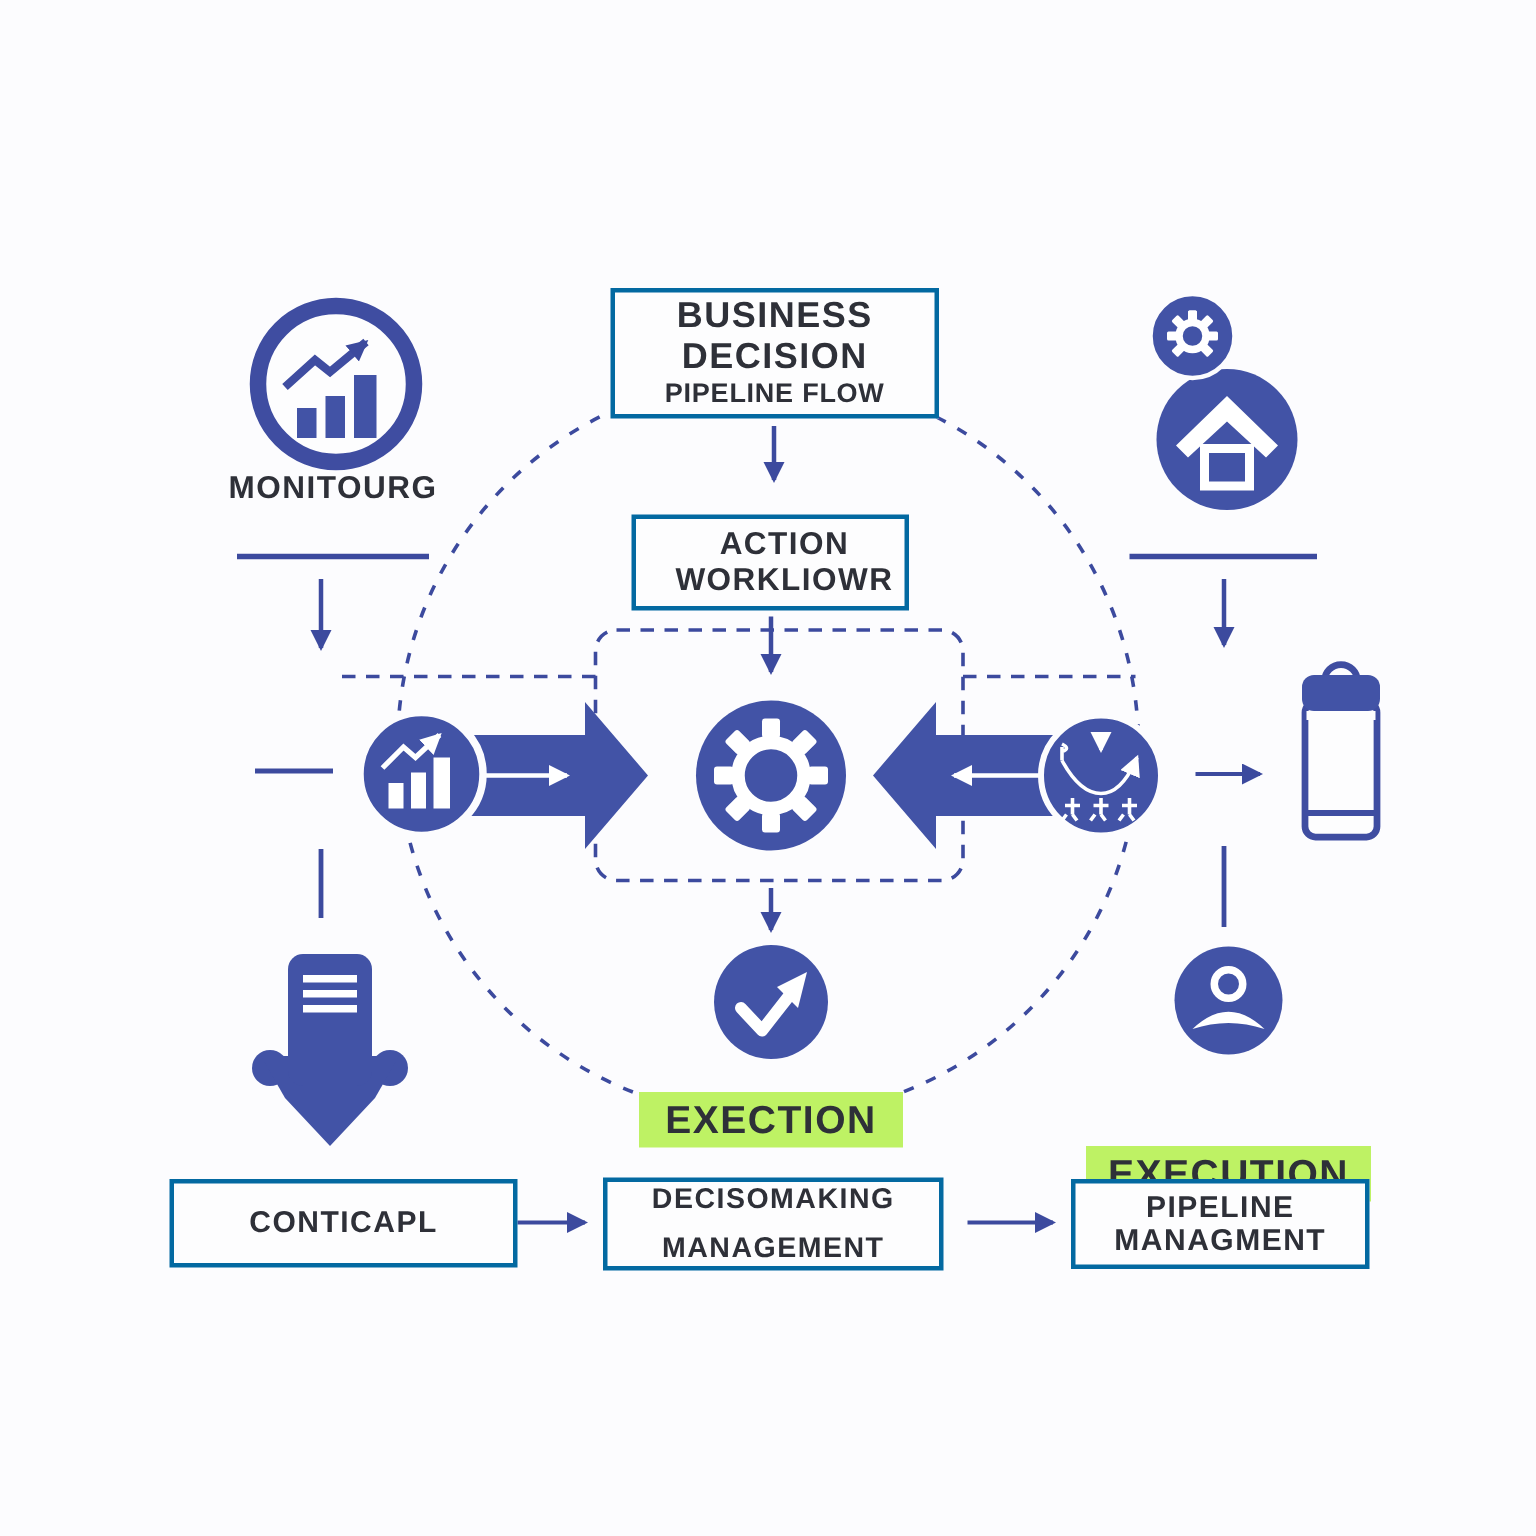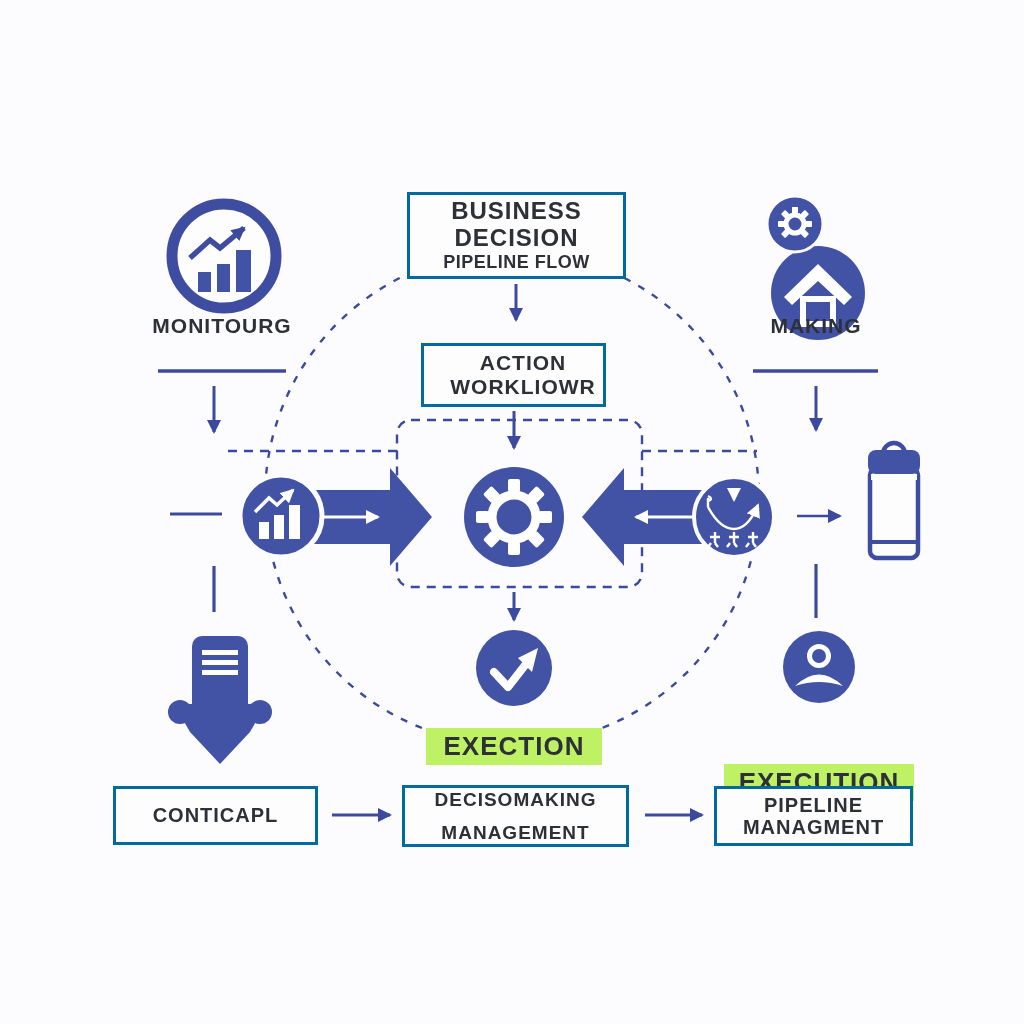--- a/index.html
+++ b/index.html
@@ -26,21 +26,21 @@
   .whitebg{background:#bef264;}
   #header-box{left:407px;top:192px;width:219px;height:87px;}
   #header-box .l1,#header-box .l2{font-size:24px;}
   #header-box .l3{font-size:18px;font-weight:700;letter-spacing:0.5px;}
   #action-box{left:421px;top:343px;width:185px;height:64px;padding-left:19px;}
   #action-box .l1,#action-box .l2{font-size:21px;}
   #monitoring-label{left:132px;top:314px;width:180px;font-size:21px;}
   #decision-label{left:726px;top:314px;width:180px;font-size:21px;}
   #exection-label{left:426px;top:728px;width:176px;font-size:26px;padding:3px 0;}
   #execution-label{left:724px;top:764px;width:190px;font-size:26px;padding:3px 0;}
-  #bottom-box-1{left:113px;top:786px;width:205px;height:59px;}
+  #bottom-box-1{left:113px;top:786px;width:232px;height:59px;}
   #bottom-box-1 .l1{font-size:20px;}
   #bottom-box-2{left:402px;top:785px;width:227px;height:62px;gap:11px;}
   #bottom-box-2 .l1,#bottom-box-2 .l2{font-size:19px;}
   #bottom-box-3{left:714px;top:786px;width:199px;height:60px;}
   #bottom-box-3 .l1,#bottom-box-3 .l2{font-size:20px;}
 </style>
 </head>
 <body>
 
 <svg class="abs layer0" style="left:0;top:0" width="1024" height="1024" viewBox="0 0 1024 1024">
@@ -190,21 +190,20 @@
 <div class="box" id="action-box">
   <div class="l1">ACTION</div>
   <div class="l2">WORKLIOWR</div>
 </div>
 
 <div class="label" id="monitoring-label">
   <div>MONITOURG</div>
 </div>
 
 <div class="label" id="decision-label">
-  <div>MAKING</div>
 </div>
 
 <div class="label whitebg" id="exection-label">EXECTION</div>
 
 <div class="label whitebg" id="execution-label">EXECUTION</div>
 
 <div class="box" id="bottom-box-1">
   <div class="l1">CONTICAPL</div>
 </div>
 

